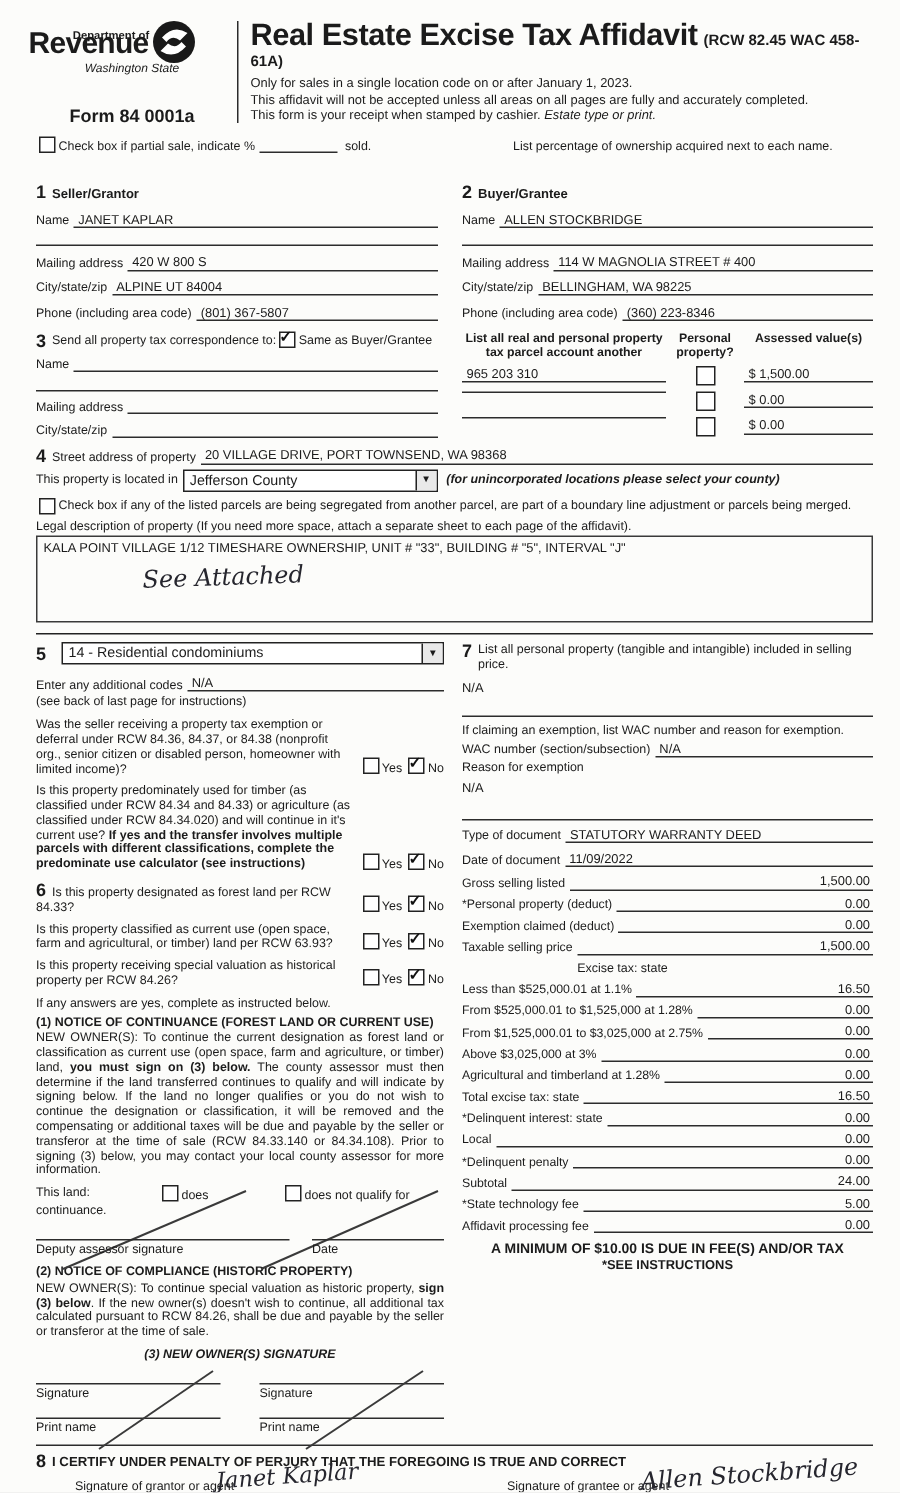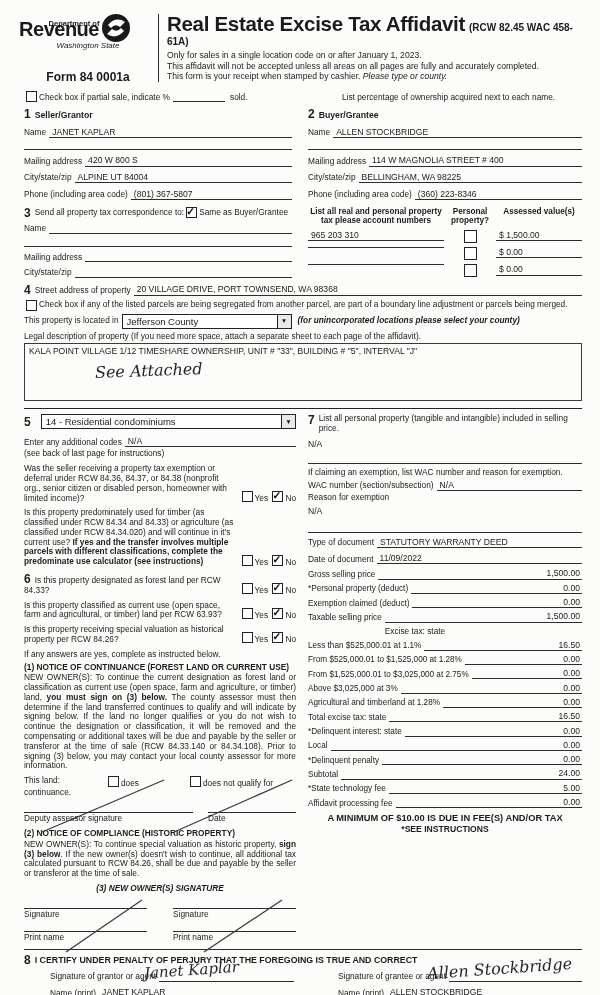--- a/index.html
+++ b/index.html
@@ -86,35 +86,35 @@
       <div class="wa">Washington State</div>
       <div class="formno">Form 84 0001a</div>
     </div>
     <div class="vdiv"></div>
     <div class="title-block">
       <div>
         <span class="ttl">Real Estate Excise Tax Affidavit</span><span class="ttl-ref">(RCW 82.45 WAC 458-61A)</span>
       </div>
       <div class="tnote">Only for sales in a single location code on or after January 1, 2023.</div>
       <div class="tnote" style="margin-top:0;">This affidavit will not be accepted unless all areas on all pages are fully and accurately completed.</div>
-      <div class="tnote" style="margin-top:0;"><span>This form is your receipt when stamped by cashier. </span><span class="i">Please type or county.</span></div>
+      <div class="tnote" style="margin-top:0;"><span>This form is your receipt when stamped by cashier. </span><span class="i">Estate type or print.</span></div>
     </div>
   </div>
 
   <div style="display:flex;margin-top:7px;align-items:flex-end;">
     <div style="display:flex;align-items:flex-end;width:300px;">
       <span class="cb"></span>
       <span class="lbl">Check box if partial sale, indicate %</span>
       <span class="ul" style="width:52px;"></span>
       <span class="lbl" style="padding-left:5px;">sold.</span>
     </div>
     <div style="padding-left:18px;">List percentage of ownership acquired next to each name.</div>
   </div>
 
-  <div class="cols" style="margin-top:6px;">
+  <div class="cols" style="margin-top:20px;">
     <div>
       <div><span class="secnum">1</span><span class="sechdr">Seller/Grantor</span></div>
       <div class="fld">
           <span class="lbl">Name</span>
           <span class="val">JANET KAPLAR</span>
         </div>
       <div class="fld" style="margin-top:11px;">
           <span class="val"></span>
         </div>
       <div class="fld">
@@ -174,21 +174,21 @@
       <div class="fld">
           <span class="lbl">Mailing address</span>
           <span class="val"></span>
         </div>
       <div class="fld">
           <span class="lbl">City/state/zip</span>
           <span class="val"></span>
         </div>
     </div>
     <div class="parcel-grid">
-      <div class="pg-h">List all real and personal property tax please account numbers</div>
+      <div class="pg-h">List all real and personal property tax parcel account another</div>
       <div class="pg-h">Personal property?</div>
       <div class="pg-h">Assessed value(s)</div>
 
       <div class="pg-cell">
           <span class="val">965 203 310</span>
         </div>
       <div class="pg-cell">
           <span class="cb" style="width:11px;height:11px;"></span>
         </div>
       <div class="pg-cell">
@@ -215,34 +215,34 @@
           <span class="val" style="text-align:left;">$ 0.00</span>
         </div>
     </div>
   </div>
 
   <div style="margin-top:6px;">
     <div class="fld" style="margin-top:0;">
       <span class="secnum">4</span>
       <span class="lbl">Street address of property</span>
       <span class="val">20 VILLAGE DRIVE, PORT TOWNSEND, WA 98368</span>
-    </div>
-    <div style="display:flex;align-items:flex-start;margin-top:4px;">
-      <span class="cb"></span>
-      <span>Check box if any of the listed parcels are being segregated from another parcel, are part of a boundary line adjustment or parcels being merged.</span>
     </div>
     <div style="display:flex;align-items:center;margin-top:3px;">
       <span class="lbl">This property is located in</span>
       <span class="ddl" style="width:168px;">
         <span class="txt">Jefferson County</span>
         <span class="dd-btn">
             <span>▼</span>
           </span>
       </span>
       <span class="b i" style="padding-left:6px;">(for unincorporated locations please select your county)</span>
+    </div>
+    <div style="display:flex;align-items:flex-start;margin-top:4px;">
+      <span class="cb"></span>
+      <span>Check box if any of the listed parcels are being segregated from another parcel, are part of a boundary line adjustment or parcels being merged.</span>
     </div>
     <div style="margin-top:3.5px;">Legal description of property (If you need more space, attach a separate sheet to each page of the affidavit).</div>
     <div class="legalbox">
       <span>KALA POINT VILLAGE 1/12 TIMESHARE OWNERSHIP, UNIT # "33", BUILDING # "5", INTERVAL "J"</span>
       <span class="hand see-att">See Attached</span>
     </div>
   </div>
 
   <hr class="mainhr">
 
@@ -361,21 +361,21 @@
           <span class="lbl">Type of document</span>
           <span class="val">STATUTORY WARRANTY DEED</span>
         </div>
       <div class="fld">
           <span class="lbl">Date of document</span>
           <span class="val">11/09/2022</span>
         </div>
 
       <div style="margin-top:4px;">
         <div class="trow">
-            <span class="tl" style="margin-left:auto;">Gross selling price</span>
+            <span class="tl" style="margin-left:auto;">Gross selling listed</span>
             <span class="lead" style="min-width:90px;"></span>
             <span class="amt">1,500.00</span>
           </div>
         <div class="trow">
             <span class="tl" style="margin-left:auto;">*Personal property (deduct)</span>
             <span class="lead" style="min-width:90px;"></span>
             <span class="amt">0.00</span>
           </div>
         <div class="trow">
             <span class="tl" style="margin-left:auto;">Exemption claimed (deduct)</span>

